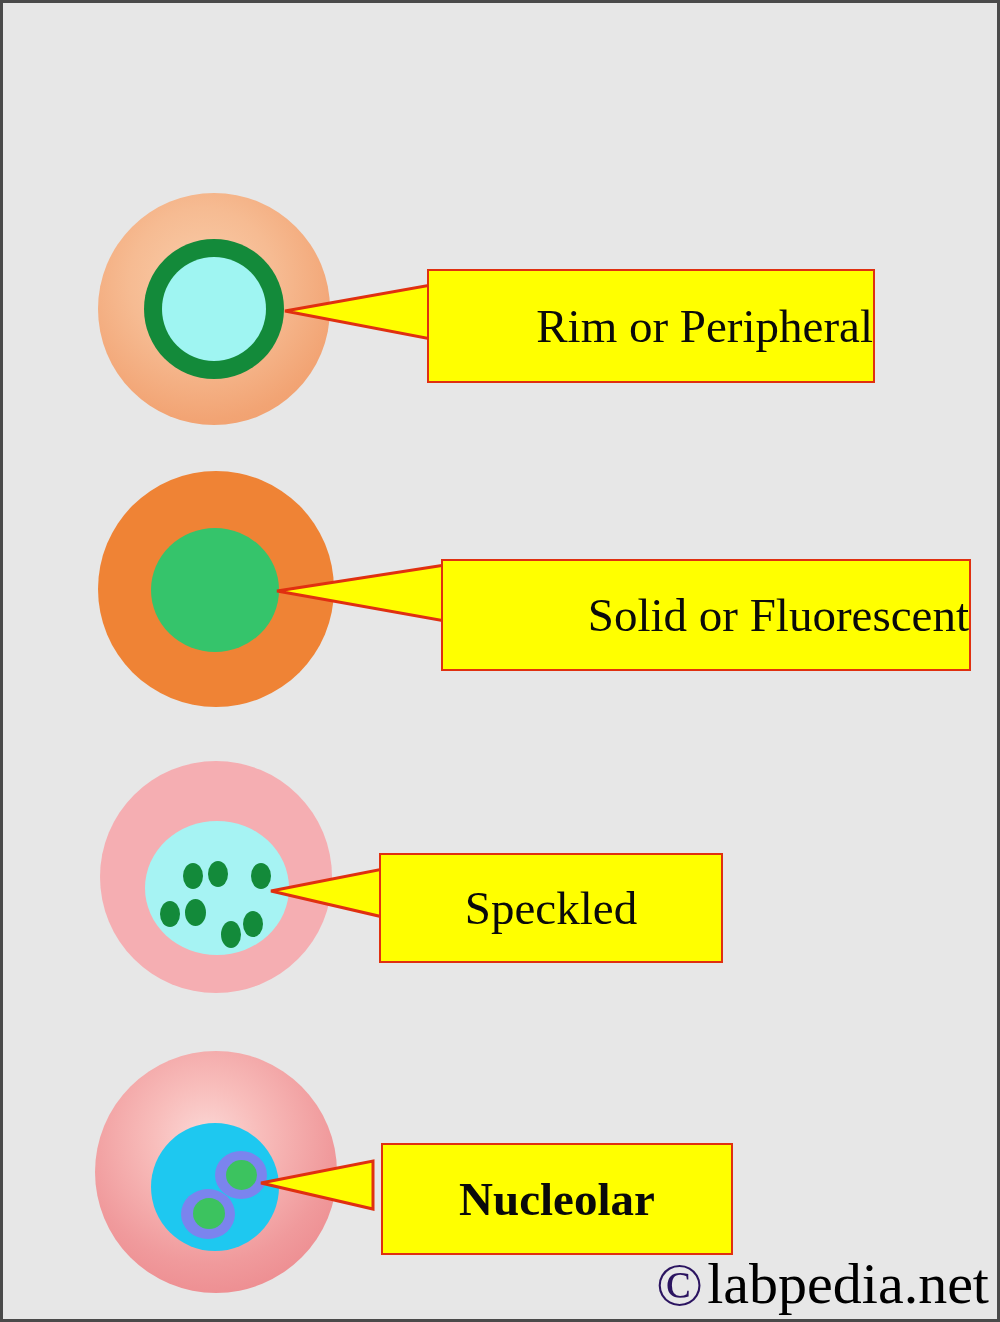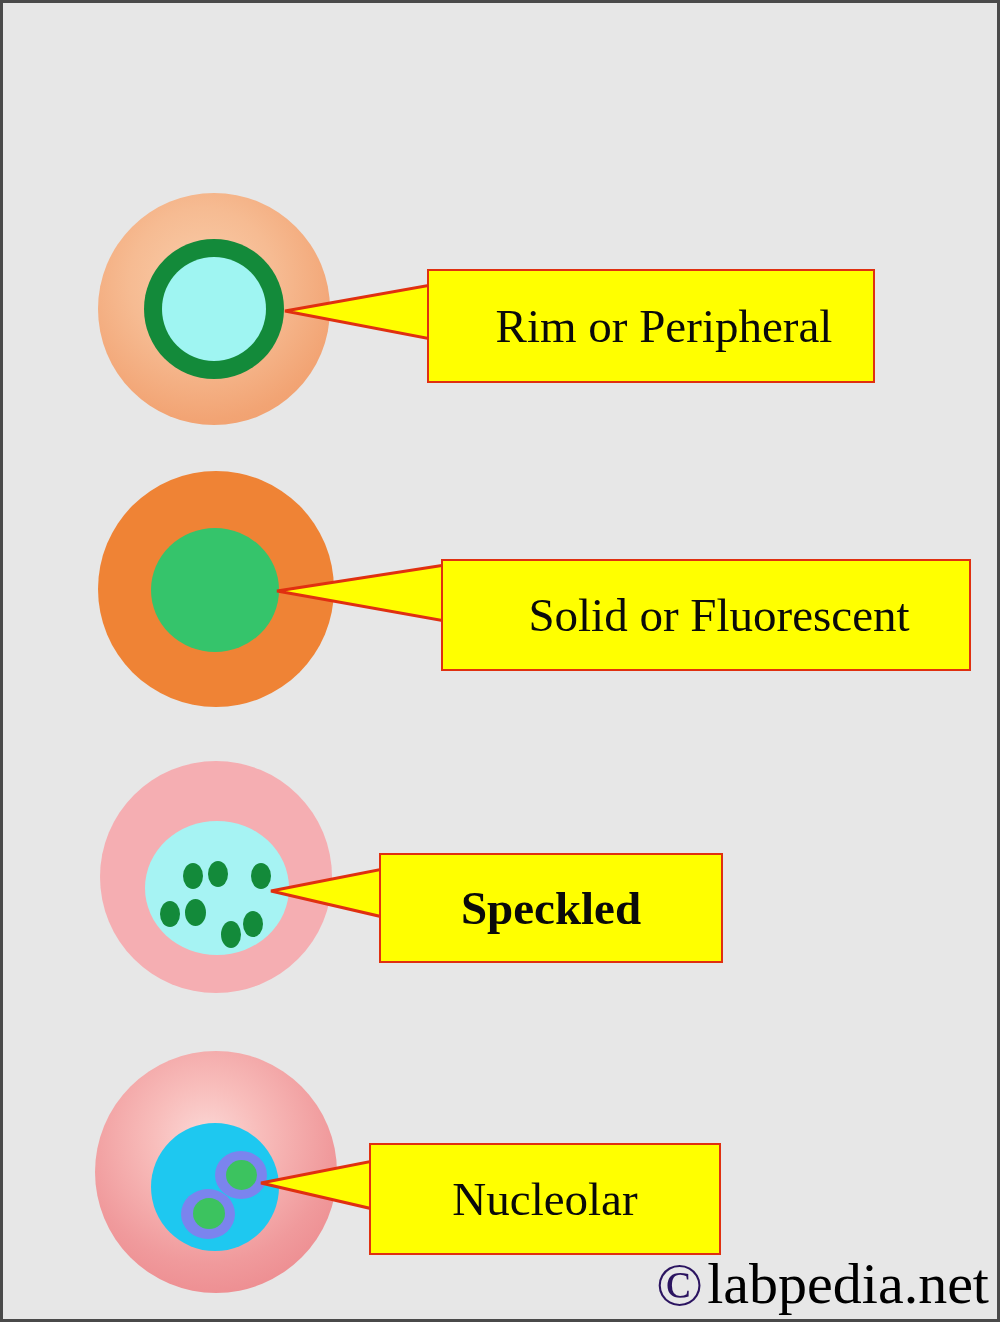--- a/index.html
+++ b/index.html
@@ -86,21 +86,21 @@
     display: flex;
     align-items: center;
     z-index: 6;
   }
   .label-text {
     font-size: 47px;
     color: #0a0a0a;
     white-space: nowrap;
     width: 100%;
   }
-  .label-text.left  { text-align: center;  padding-left: 26px; }
+  .label-text.left  { text-align: right;  padding-left: 26px; }
   .label-text.center{ text-align: center; }
 
   
   .arrow-svg {
     position: absolute;
     z-index: 5;
     overflow: visible;
   }
 
   
@@ -175,21 +175,21 @@
     <div class="speckle" style="left:248px; top:860px; width:20px; height:26px;"></div>
     <div class="speckle" style="left:157px; top:898px; width:20px; height:26px;"></div>
     <div class="speckle" style="left:182px; top:896px; width:21px; height:27px;"></div>
     <div class="speckle" style="left:218px; top:918px; width:20px; height:27px;"></div>
     <div class="speckle" style="left:240px; top:908px; width:20px; height:26px;"></div>
 
     <svg class="arrow-svg" style="left:262px; top:848px; width:122px; height:96px;" viewBox="0 0 122 96">
       <polygon points="6,40 118,18 118,66" fill="#ffff00" stroke="#e03010" stroke-width="3"></polygon>
     </svg>
 
-    <div class="label-box" style="left:376px; top:850px; width:344px; height:110px;font-weight:bold;">
+    <div class="label-box" style="left:376px; top:850px; width:344px; height:110px;">
       <span class="label-text center">Speckled</span>
     </div>
   </div>
 
   <div class="row" style="top:0;">
 
     <div class="cell" style="left:92px; top:1048px; width:242px; height:242px;
                 background: radial-gradient(circle at 46% 36%, #fbd8d6 0%, #f8bdbb 26%, #f09a9c 62%, #ea7f84 100%);"></div>
 
     <div class="nucleus" style="left:148px; top:1120px; width:128px; height:128px; background:#1ec8f0;"></div>
@@ -197,21 +197,21 @@
     <div class="nucleolus-outer" style="left:212px; top:1148px; width:52px; height:48px;"></div>
     <div class="nucleolus-inner" style="left:223px; top:1157px; width:31px; height:30px;"></div>
 
     <div class="nucleolus-outer" style="left:178px; top:1186px; width:54px; height:50px;"></div>
     <div class="nucleolus-inner" style="left:190px; top:1195px; width:32px; height:31px;"></div>
 
     <svg class="arrow-svg" style="left:252px; top:1138px; width:122px; height:96px;" viewBox="0 0 122 96">
       <polygon points="6,42 118,20 118,68" fill="#ffff00" stroke="#e03010" stroke-width="3"></polygon>
     </svg>
 
-    <div class="label-box" style="left:366px; top:1140px; width:352px; height:112px;">
+    <div class="label-box" style="left:378px; top:1140px; width:352px; height:112px;font-weight:bold;">
       <span class="label-text center">Nucleolar</span>
     </div>
   </div>
 
   <div class="watermark">
     <span class="wm-c">©</span>
     <span class="wm-text">labpedia.net</span>
   </div>
 
 </div>

